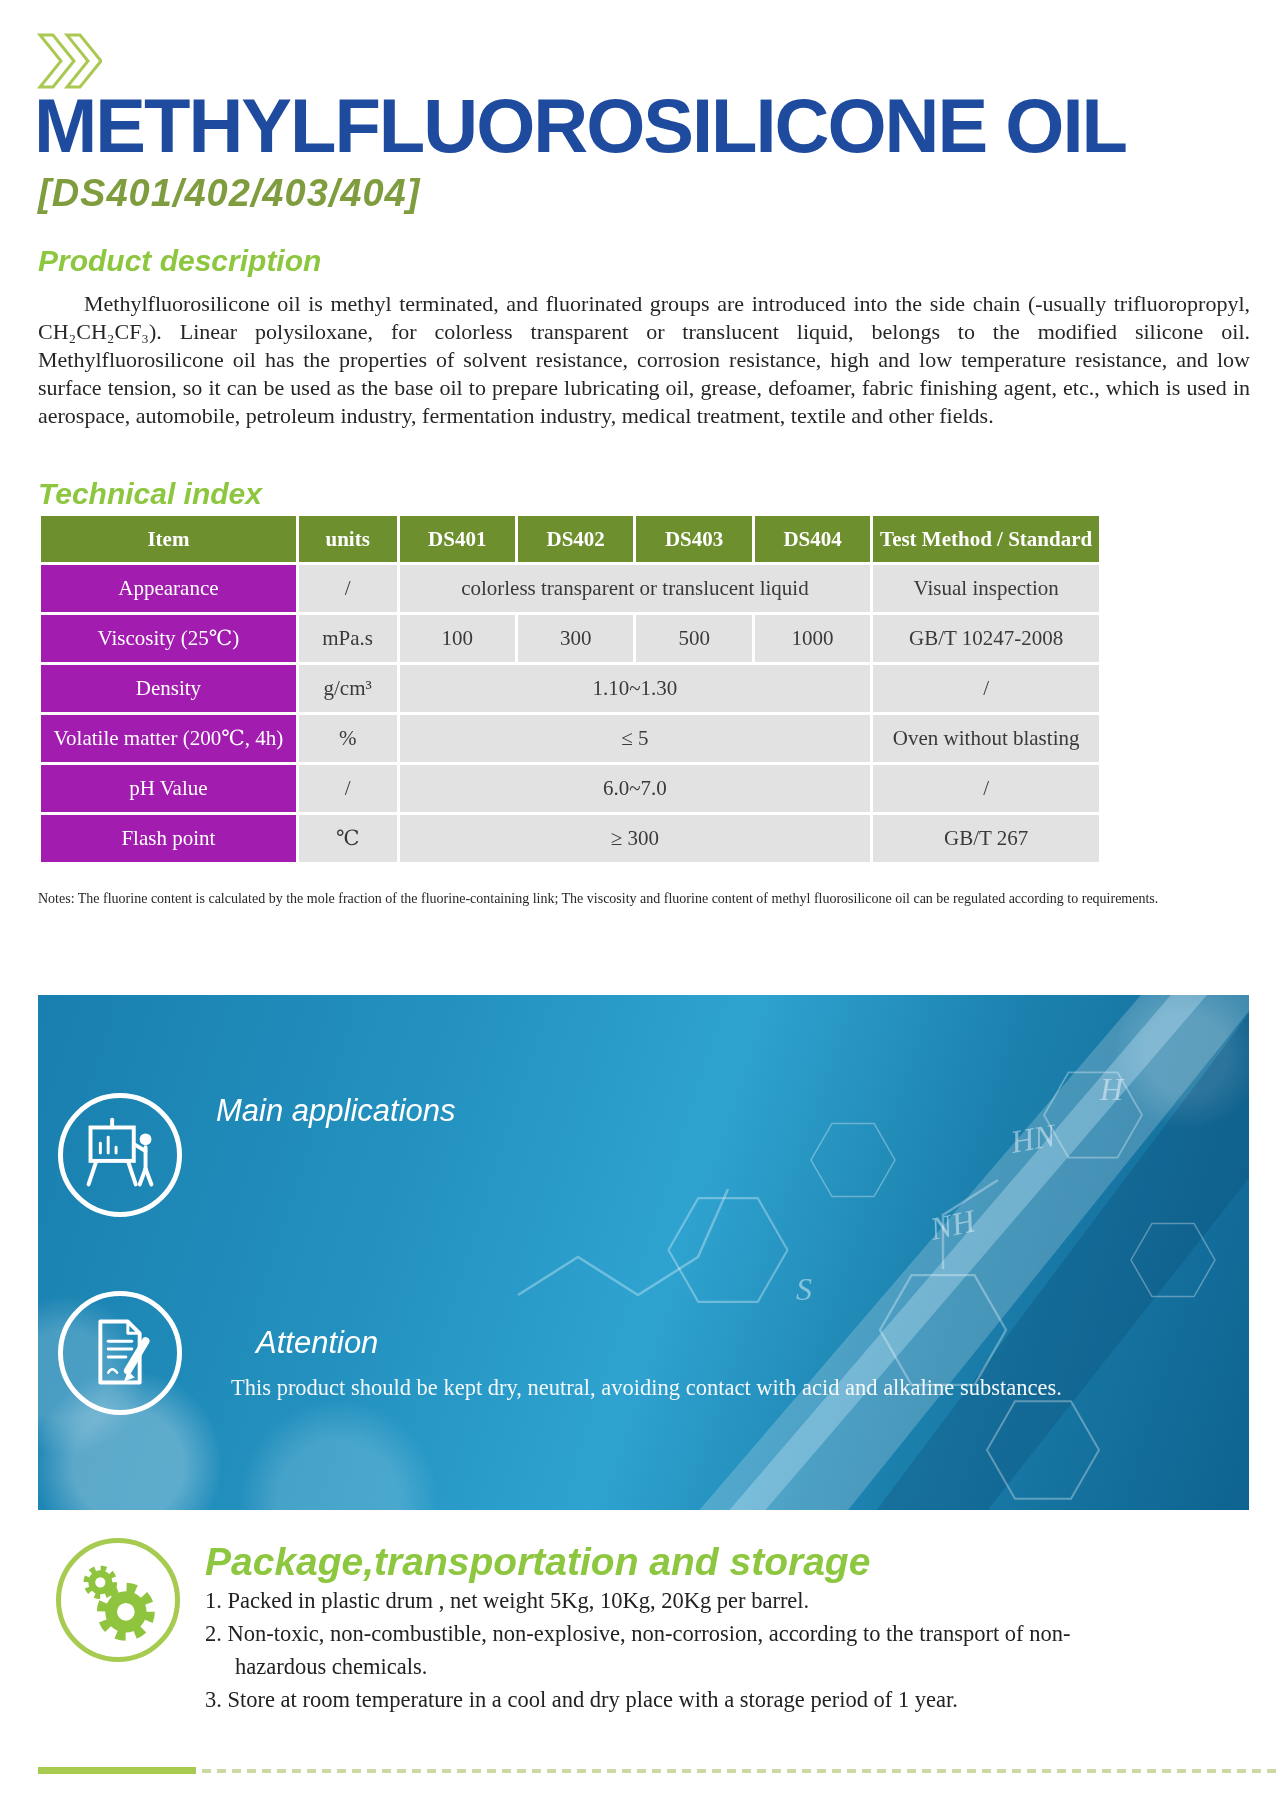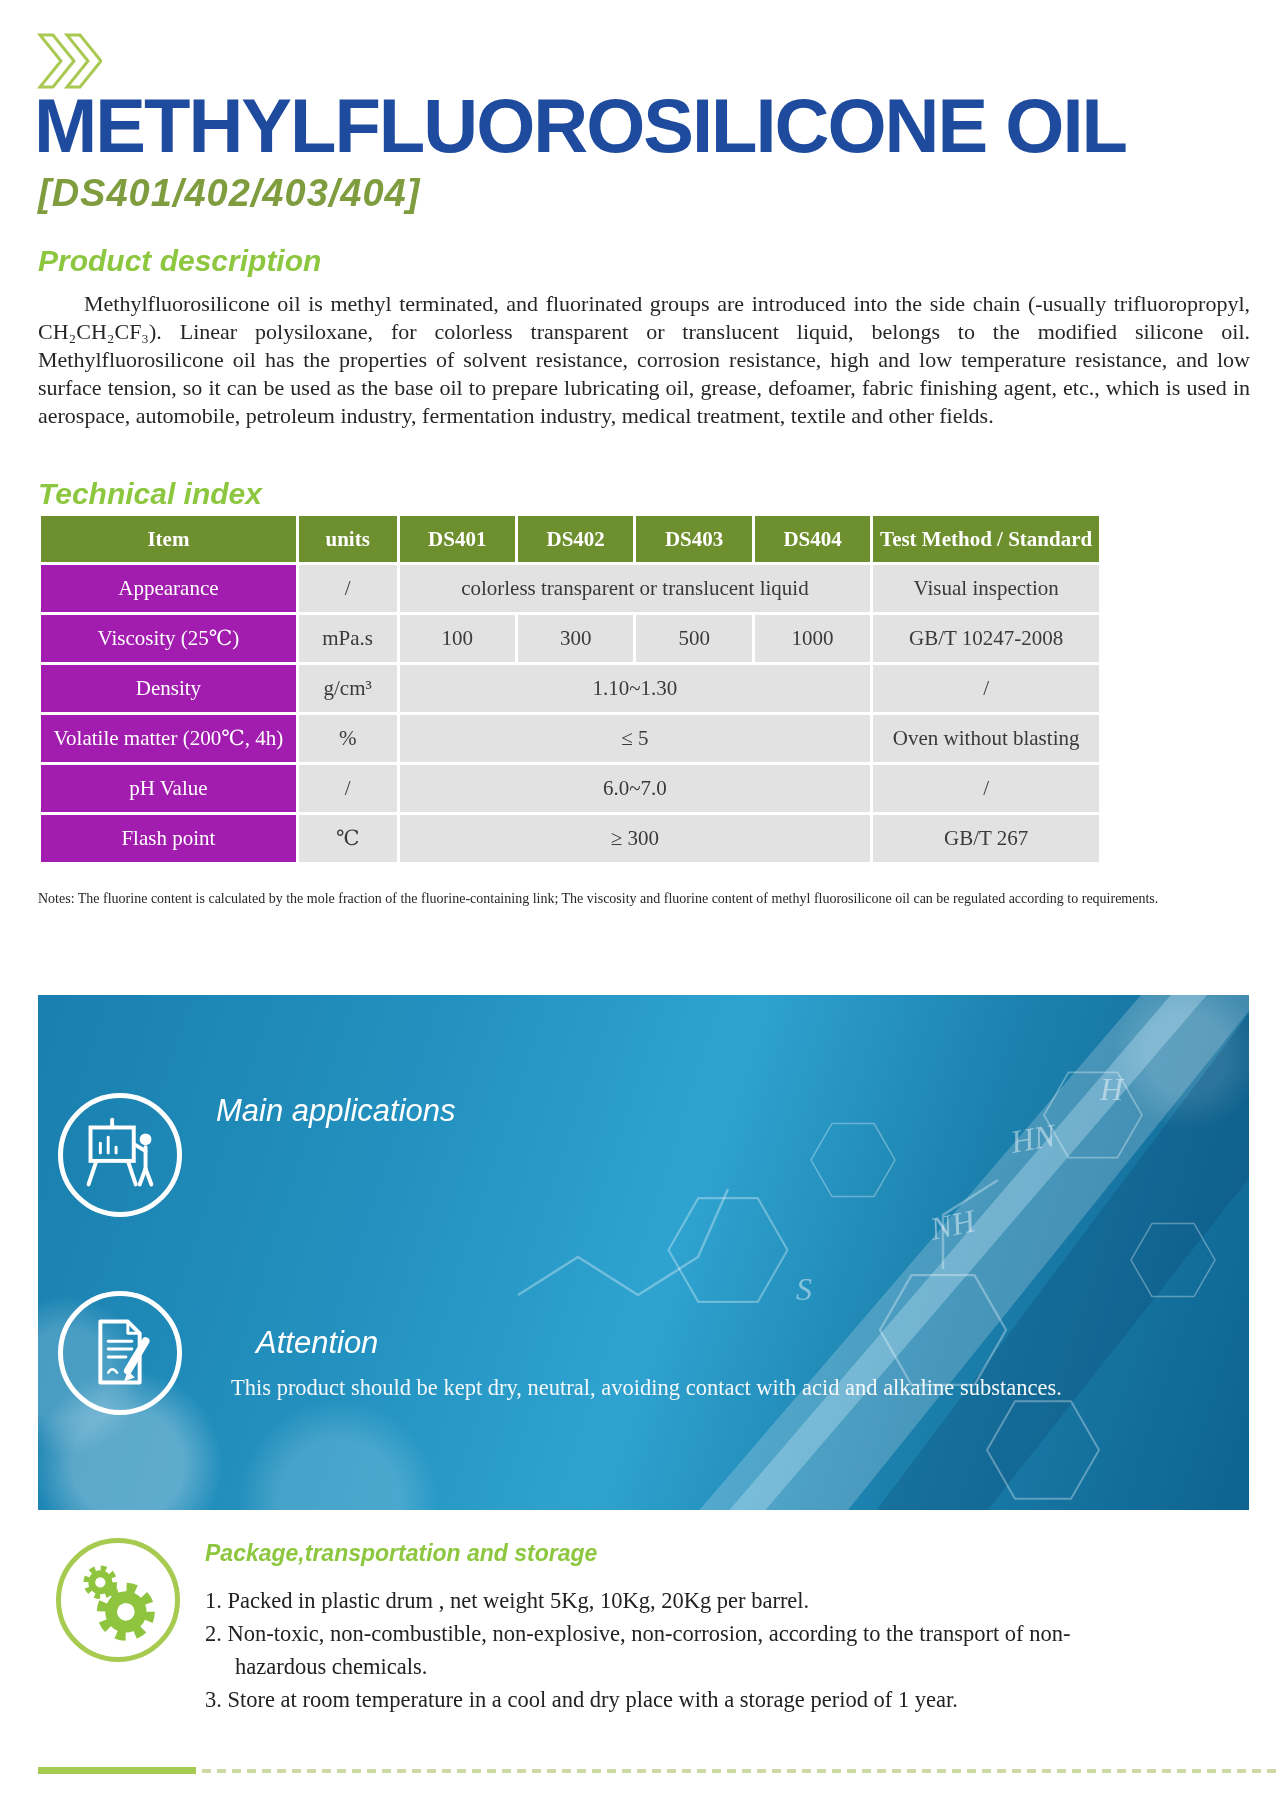--- a/index.html
+++ b/index.html
@@ -49,21 +49,21 @@
   #mh{left:178px;top:98px;}
   #ah{left:178px;top:330px;margin-left:40px;}
   .hero-list{position:absolute;left:178px;top:147px;color:#f4f8fa;font-size:22.5px;line-height:34px;
              font-family:"Liberation Serif","DejaVu Serif",serif;}
   .attn-body{position:absolute;left:178px;top:380px;color:#f4f8fa;font-size:22.5px;
              font-family:Liberation Serif, serif;margin-left:15px;}
 
   
   .pkg-circle{position:absolute;left:56px;top:1538px;width:114px;height:114px;
               border:5px solid #a6cb50;border-radius:50%;}
-  #h-package{left:205px;top:1540px;font-size:23px;}
+  #h-package{left:205px;top:1540px;font-size:39px;}
   .pkg-list{position:absolute;left:205px;top:1584px;width:905px;font-size:22.5px;line-height:33px;
             color:#222222;font-family:"Liberation Serif","DejaVu Serif",serif;}
   .pkg-item{padding-left:30px;text-indent:-30px;}
 
   
   .footer-solid{position:absolute;left:38px;top:1767px;width:158px;height:7px;background:#a6cb50;}
   .footer-dash{position:absolute;left:202px;top:1769px;width:1078px;height:4px;
     background:repeating-linear-gradient(90deg,#ccd9a2 0 9px,rgba(0,0,0,0) 9px 15px);}
 </style>
 </head>

